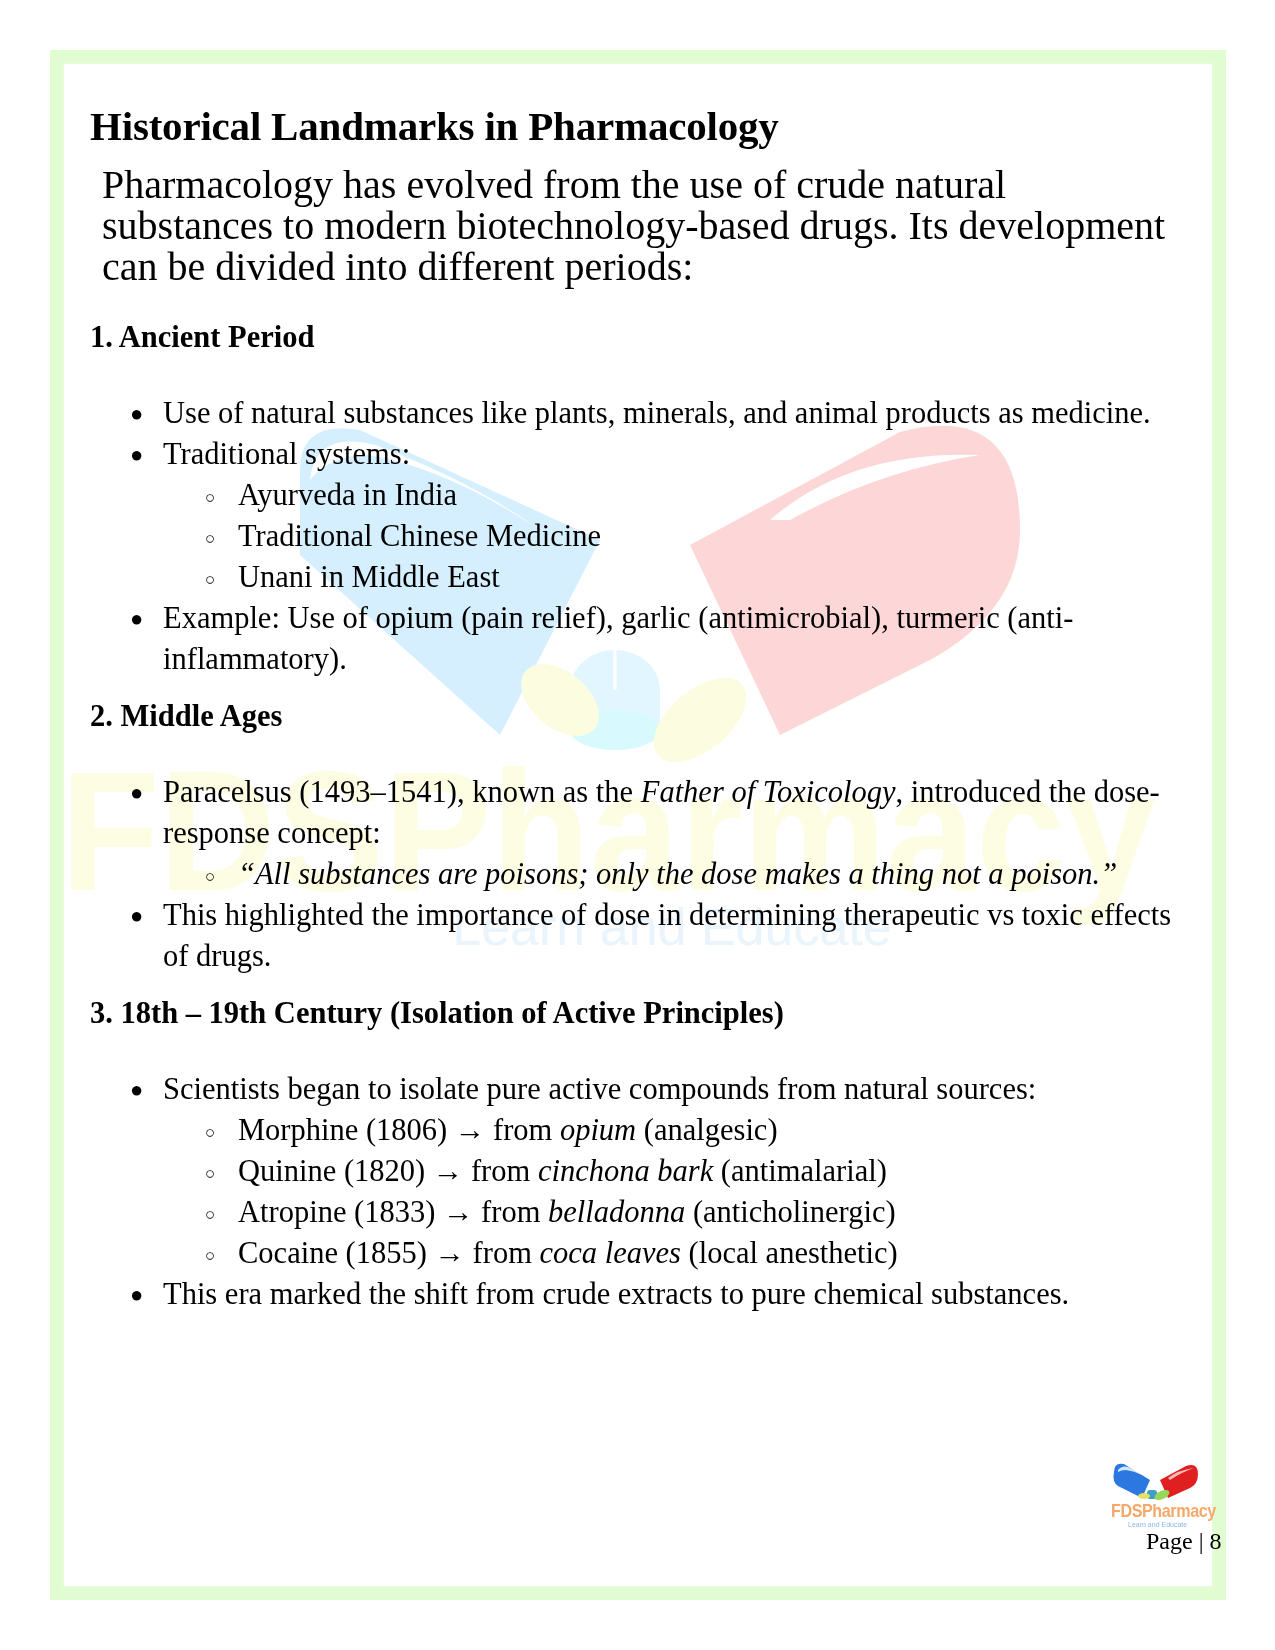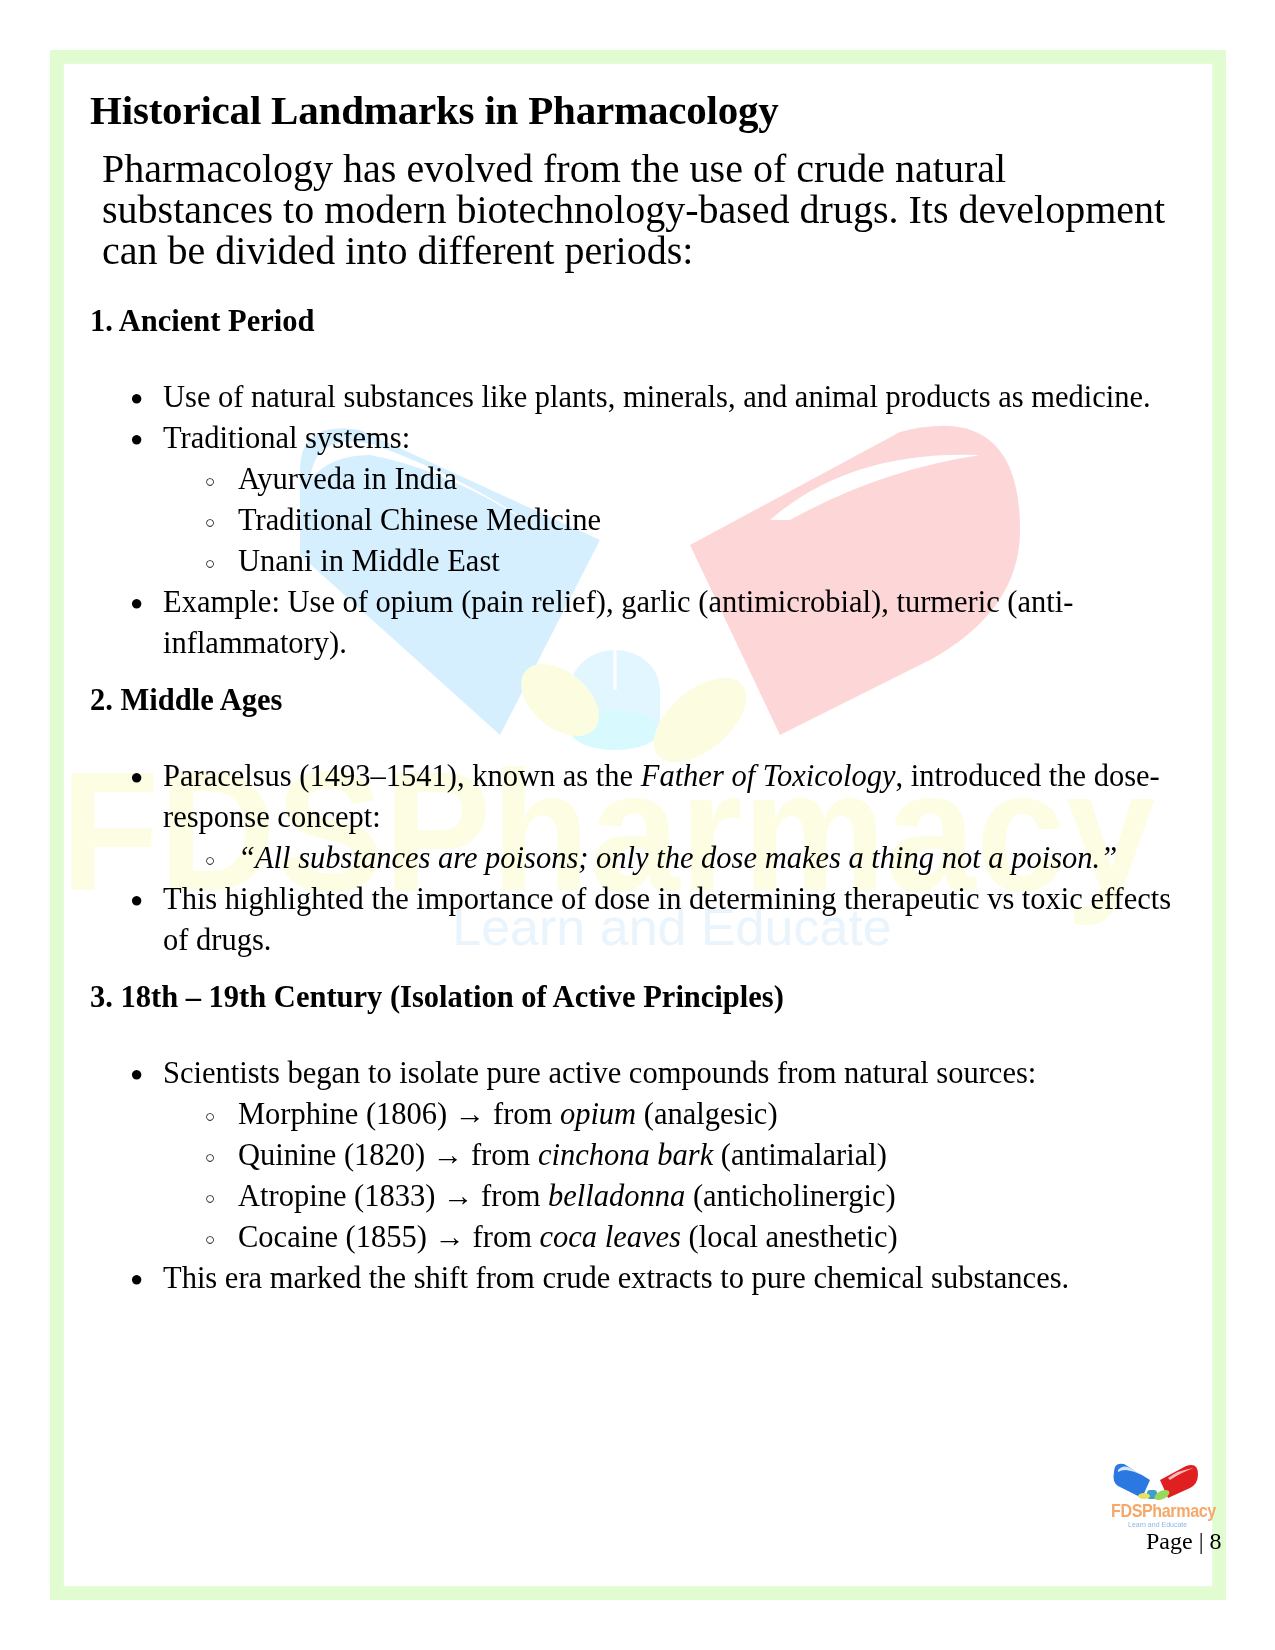--- a/index.html
+++ b/index.html
@@ -5,21 +5,21 @@
   html, body { margin:0; padding:0; background:#ffffff; }
   body { width:1275px; height:1650px; position:relative; overflow:hidden;
          font-family:"Liberation Serif", "DejaVu Serif", serif; color:#000; }
   .frame-outer { position:absolute; left:50px; top:50px; width:1176px; height:1550px;
          background:#e0fcd0; }
   .frame-inner { position:absolute; left:62px; top:62px; width:1152px; height:1526px;
          background:#ffffff; border:2px solid #e6fcd9; box-sizing:border-box; }
 
   .watermark { position:absolute; left:0; top:0; width:1275px; height:1650px; pointer-events:none; }
 
-  .content { position:absolute; left:90px; top:84px; width:1100px; }
+  .content { position:absolute; left:90px; top:100px; width:1100px; }
   .title { font-weight:bold; font-size:41px; line-height:52px; margin:0; letter-spacing:-0.2px; }
   .para { font-size:40px; line-height:41px; margin:12px; }
   .h2 { font-weight:bold; font-size:30.5px; line-height:41px; margin:16px 0 35px 0; }
   ul.l1 { list-style:none; margin:0; padding:0; }
   ul.l1 > li { position:relative; padding-left:73px; font-size:30.5px; line-height:41px; }
   ul.l1 > li > .dot { position:absolute; left:40px; top:0; font-size:22px; }
   ul.l2 { list-style:none; margin:0; padding:0; }
   ul.l2 > li { position:relative; padding-left:75px; font-size:30.5px; line-height:41px; }
   ul.l2 > li > .circ { position:absolute; left:42px; top:2px; font-size:17px; }
   em { font-style:italic;margin-top:20px; }

